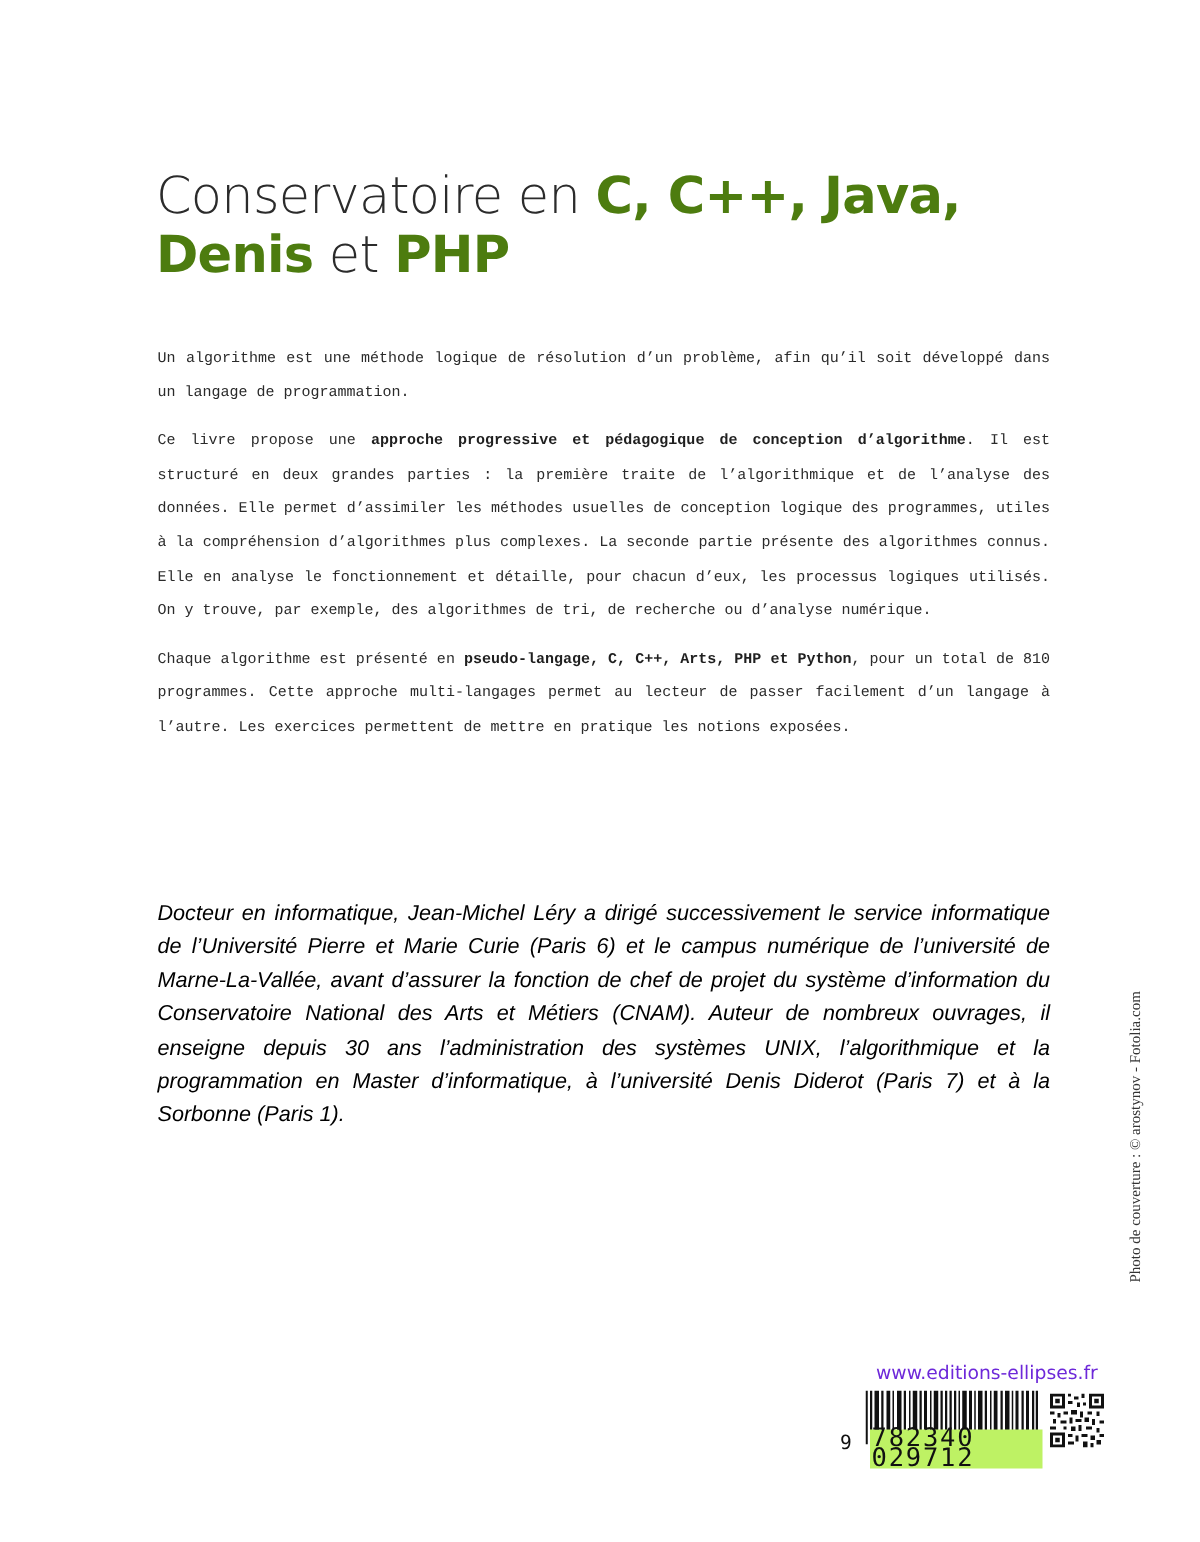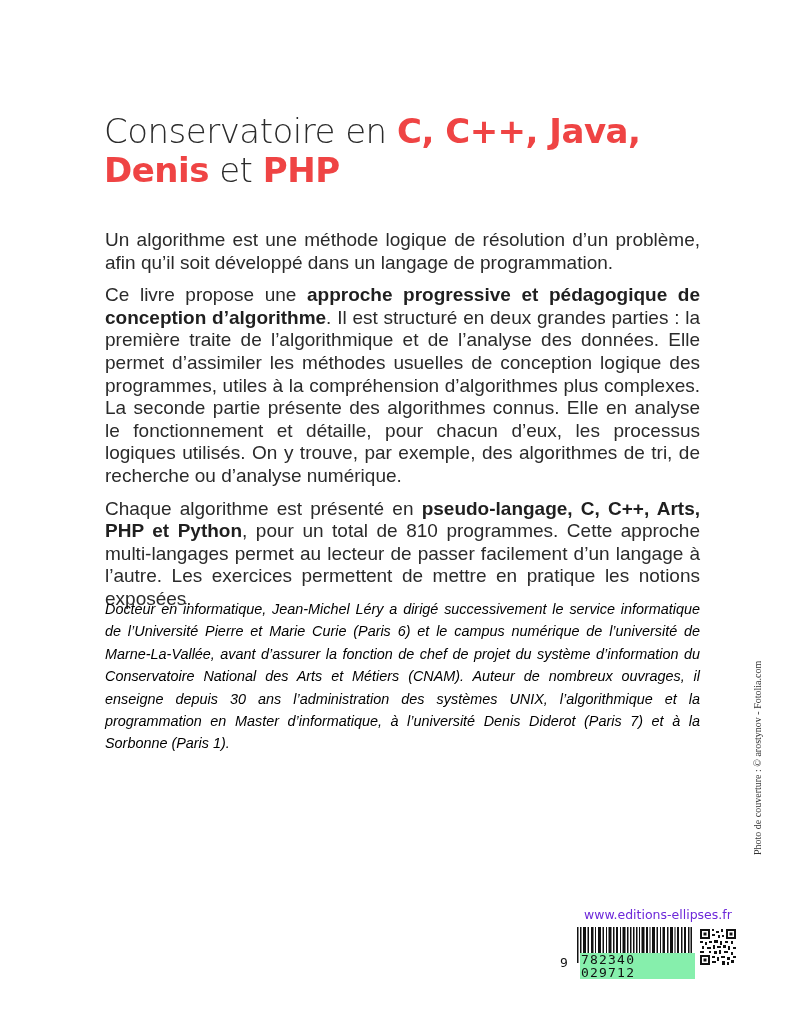--- a/index.html
+++ b/index.html
@@ -1,40 +1,40 @@
 <!DOCTYPE html>
 <html><head>
   <meta charset="utf-8">
   <style>
     html, body { margin: 0; padding: 0; background: #ffffff; }
     body { width: 800px; height: 1028px; position: relative; overflow: hidden;
            font-family: "DejaVu Sans", sans-serif; color: #2a2a2a; }
     .title { position: absolute; left: 104px; top: 112px; width: 640px;
              font-size: 34px; line-height: 39px; font-weight: 300;
              font-family: "DejaVu Sans", sans-serif; color: #2b2b2b; letter-spacing: -0.5px; }
-    .title b { font-weight: bold; color: #ef4444; }
+    .title b { font-weight: bold; color: #4d7c0f; }
     .body { position: absolute; left: 105px; top: 229px; width: 595px;
-            font-size: 19px; line-height: 22.6px; text-align: justify; color: #2a2a2a;
-            font-family: Liberation Sans, sans-serif; }
+            font-size: 10px; line-height: 22.6px; text-align: justify; color: #2a2a2a;
+            font-family: Liberation Mono, monospace; }
     .body p { margin: 0 0 10px 0; }
     .body b { font-weight: bold; color: #1f1f1f; }
     .bio { position: absolute; left: 105px; top: 598px; width: 595px;
            font-size: 14.4px; line-height: 22.4px; font-style: italic; text-align: justify;
            color: #000000; font-family: "Liberation Sans", sans-serif; }
     .credit { position: absolute; left: 752px; top: 855px; transform-origin: 0 0;
               transform: rotate(-90deg); font-family: "Liberation Serif", serif;
               font-size: 10px; color: #333; white-space: nowrap; }
     .website { position: absolute; left: 584px; top: 907px; font-size: 12.5px;
                font-family: "DejaVu Sans", sans-serif; color: #6d28d9; }
     .barcode-wrap { position: absolute; left: 560px; top: 927px; width: 135px; height: 40px; }
     .barcode-first { position: absolute; left: 0; top: 28px; font-size: 13px;
                      font-family: "DejaVu Sans Mono", monospace; color: #111; }
     .bars { position: absolute; left: 17px; top: 0; width: 115px; height: 36px; display: flex; gap: 0; }
-    .barcode-digits { position: absolute; left: 20px; top: 26px; background: #86efac;
-                      font-size: 13px; letter-spacing: 1.2px; padding: 0 1px;
+    .barcode-digits { position: absolute; left: 20px; top: 26px; background: #bef264;
+                      font-size: 17px; letter-spacing: 1.2px; padding: 0 1px;
                       font-family: "DejaVu Sans Mono", monospace; color: #111; line-height: 13px; }
     .qr { position: absolute; left: 700px; top: 929px; width: 36px; height: 36px; }
   </style>
 </head>
 <body>
 
 <div class="title">
   <span>Conservatoire en </span><b>C, C++, Java,</b><br>
   <b>Denis</b><span> et </span><b>PHP</b>
 </div>

